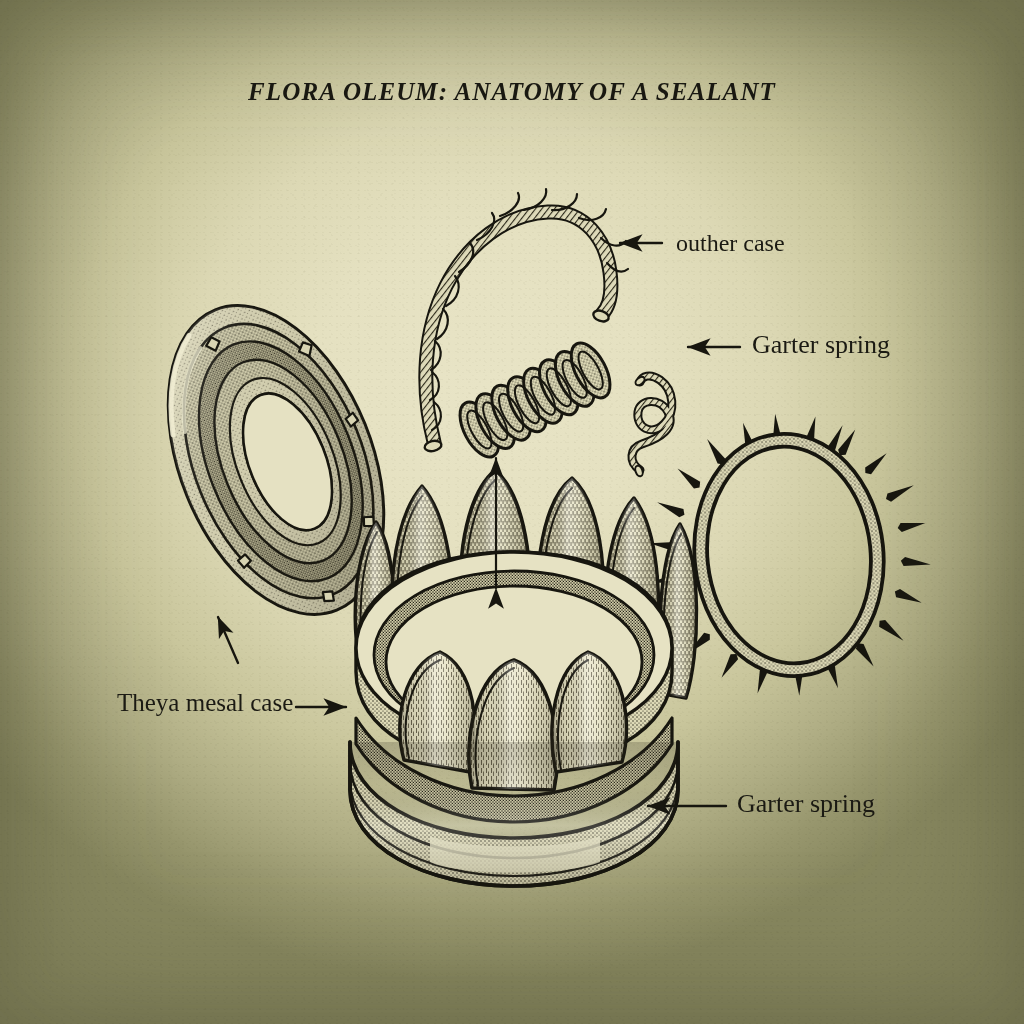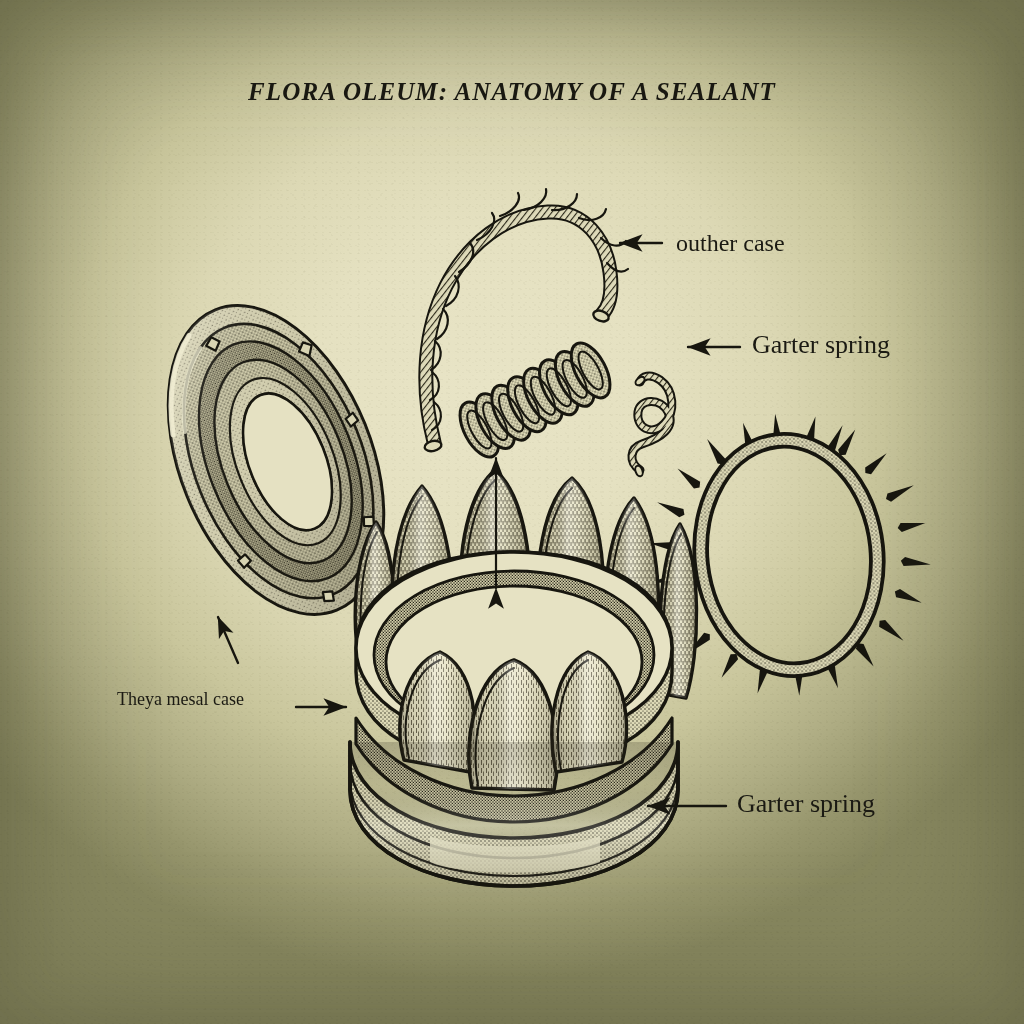--- a/index.html
+++ b/index.html
@@ -73,21 +73,21 @@
 
   .label {
     position: absolute;
     font-size: 25px;
     color: #1b1a13;
     white-space: nowrap;
     font-family: "Liberation Serif", "DejaVu Serif", serif;
   }
   .label-outher-case { left: 676px; top: 230px; font-size: 24px; }
   .label-garter-top  { left: 752px; top: 330px; font-size: 26px; }
-  .label-theya       { left: 117px; top: 689px; font-size: 18px; }
+  .label-theya       { left: 117px; top: 689px; font-size: 25px; }
   .label-garter-bot  { left: 737px; top: 789px; font-size: 26px; }
 
   svg.ink { position: absolute; inset: 0; width: 1024px; height: 1024px; }
 </style>
 </head>
 <body>
 
 <div id="plate">
 
   <div class="paper-base"></div>

